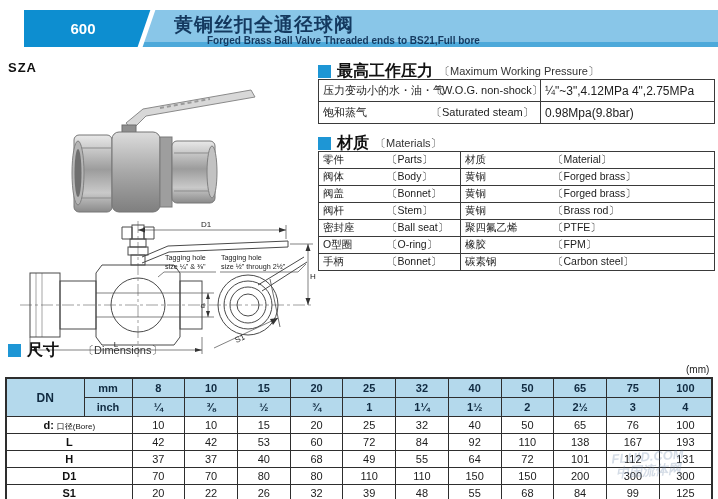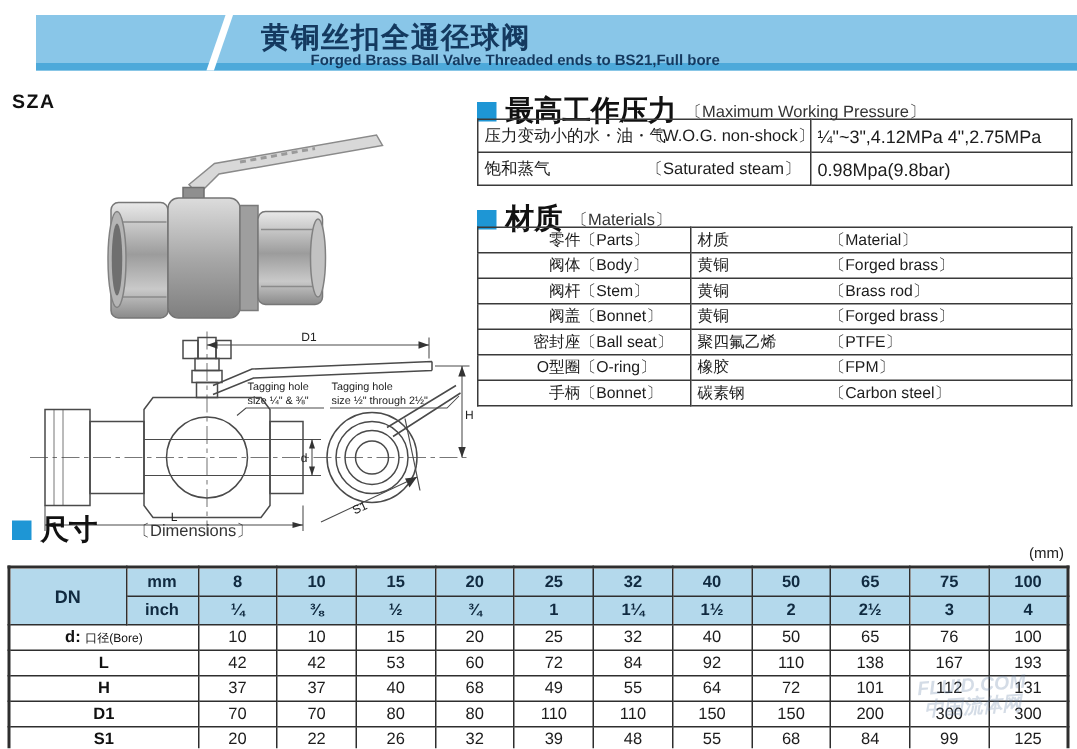--- a/index.html
+++ b/index.html
@@ -19,39 +19,39 @@
   .banner-sub{position:absolute;left:151px;top:25px;font-size:10px;font-weight:600;color:#14395f;white-space:nowrap;padding-left:32px;}
 
   
   .model{position:absolute;left:8px;top:60px;font-size:13px;font-weight:bold;letter-spacing:1px;color:#111;}
   .photo{position:absolute;left:60px;top:85px;}
   .drawing{position:absolute;left:8px;top:215px;}
 
   
   .sec{position:absolute;display:flex;align-items:center;gap:6px;white-space:nowrap;}
   .sq{width:13px;height:13px;background:#1e96d5;flex:0 0 auto;}
-  .sec-cn{font-size:19px;font-weight:bold;color:#111;}
+  .sec-cn{font-size:16px;font-weight:bold;color:#111;}
   .sec-en{font-size:11px;color:#333;}
   .sec-pressure{left:318px;top:61px;}
   .sec-materials{left:318px;top:133px;}
   .sec-dims{left:8px;top:340px;}
   .mm-note{position:absolute;left:686px;top:364px;font-size:10px;color:#222;}
 
   
   table{border-collapse:collapse;}
   .rt{position:absolute;left:318px;table-layout:fixed;font-size:11px;color:#1c1c1c;}
   .rt td{border:1px solid #3a3a3a;padding:0 4px;vertical-align:middle;overflow:hidden;white-space:nowrap;}
   .pressure-table{top:79px;width:396px;}
   .pressure-table td{height:21px;}
   .pressure-table .p-val{font-size:12px;}
   .materials-table{top:151px;width:396px;}
   .materials-table td{height:16px;font-size:10.5px;}
   .cn-lab{display:inline-block;width:108px;}
   .en-lab{display:inline-block;}
-  .m-cn1{display:inline-block;width:64px;text-align:right;}
+  .m-cn1{display:inline-block;width:64px;}
   .m-cn2{display:inline-block;width:88px;}
 
   
   .dims-table{position:absolute;left:5px;top:377px;width:708px;table-layout:fixed;font-size:11px;
               border:2px solid #2e2e2e;}
   .dims-table th,.dims-table td{border:1px solid #2e2e2e;text-align:center;padding:0;line-height:1;overflow:hidden;}
   .dims-table thead th{height:18px;background:#b4d9ec;font-weight:bold;color:#102a40;}
   .dims-table tbody th{height:16px;background:#fff;font-weight:bold;color:#111;}
   .dims-table tbody td{height:16px;color:#1c1c1c;}
   .dn-cell{font-size:12px;}
@@ -62,20 +62,21 @@
              color:rgba(100,130,165,0.28);font-weight:bold;font-style:italic;line-height:1.1;
              font-size:13px;pointer-events:none;text-align:center;}
 </style>
 </head>
 <body>
 
 <div class="page">
 
   <div class="banner">
     <div class="banner-stripe"></div>
+    <div class="banner-num">600</div>
     <div class="banner-slash"></div>
     <div class="banner-title">黄铜丝扣全通径球阀</div>
     <div class="banner-sub">Forged Brass Ball Valve Threaded ends to BS21,Full bore</div>
   </div>
 
   <div class="model">SZA</div>
 
   <svg class="photo" width="205" height="130" viewBox="0 0 205 130">
     <defs>
       <linearGradient id="met" x1="0" y1="0" x2="0" y2="1">
@@ -205,26 +206,26 @@
     <tbody id="materials-body">
         <tr>
           <td><span class="m-cn1">零件</span><span>〔Parts〕</span></td>
           <td><span class="m-cn2">材质</span><span>〔Material〕</span></td>
         </tr>
         <tr>
           <td><span class="m-cn1">阀体</span><span>〔Body〕</span></td>
           <td><span class="m-cn2">黄铜</span><span>〔Forged brass〕</span></td>
         </tr>
         <tr>
+          <td><span class="m-cn1">阀盖</span><span>〔Bonnet〕</span></td>
+          <td><span class="m-cn2">黄铜</span><span>〔Forged brass〕</span></td>
+        </tr>
+        <tr>
           <td><span class="m-cn1">阀杆</span><span>〔Stem〕</span></td>
           <td><span class="m-cn2">黄铜</span><span>〔Brass rod〕</span></td>
-        </tr>
-        <tr>
-          <td><span class="m-cn1">阀盖</span><span>〔Bonnet〕</span></td>
-          <td><span class="m-cn2">黄铜</span><span>〔Forged brass〕</span></td>
         </tr>
         <tr>
           <td><span class="m-cn1">密封座</span><span>〔Ball seat〕</span></td>
           <td><span class="m-cn2">聚四氟乙烯</span><span>〔PTFE〕</span></td>
         </tr>
         <tr>
           <td><span class="m-cn1">O型圈</span><span>〔O-ring〕</span></td>
           <td><span class="m-cn2">橡胶</span><span>〔FPM〕</span></td>
         </tr>
         <tr>

